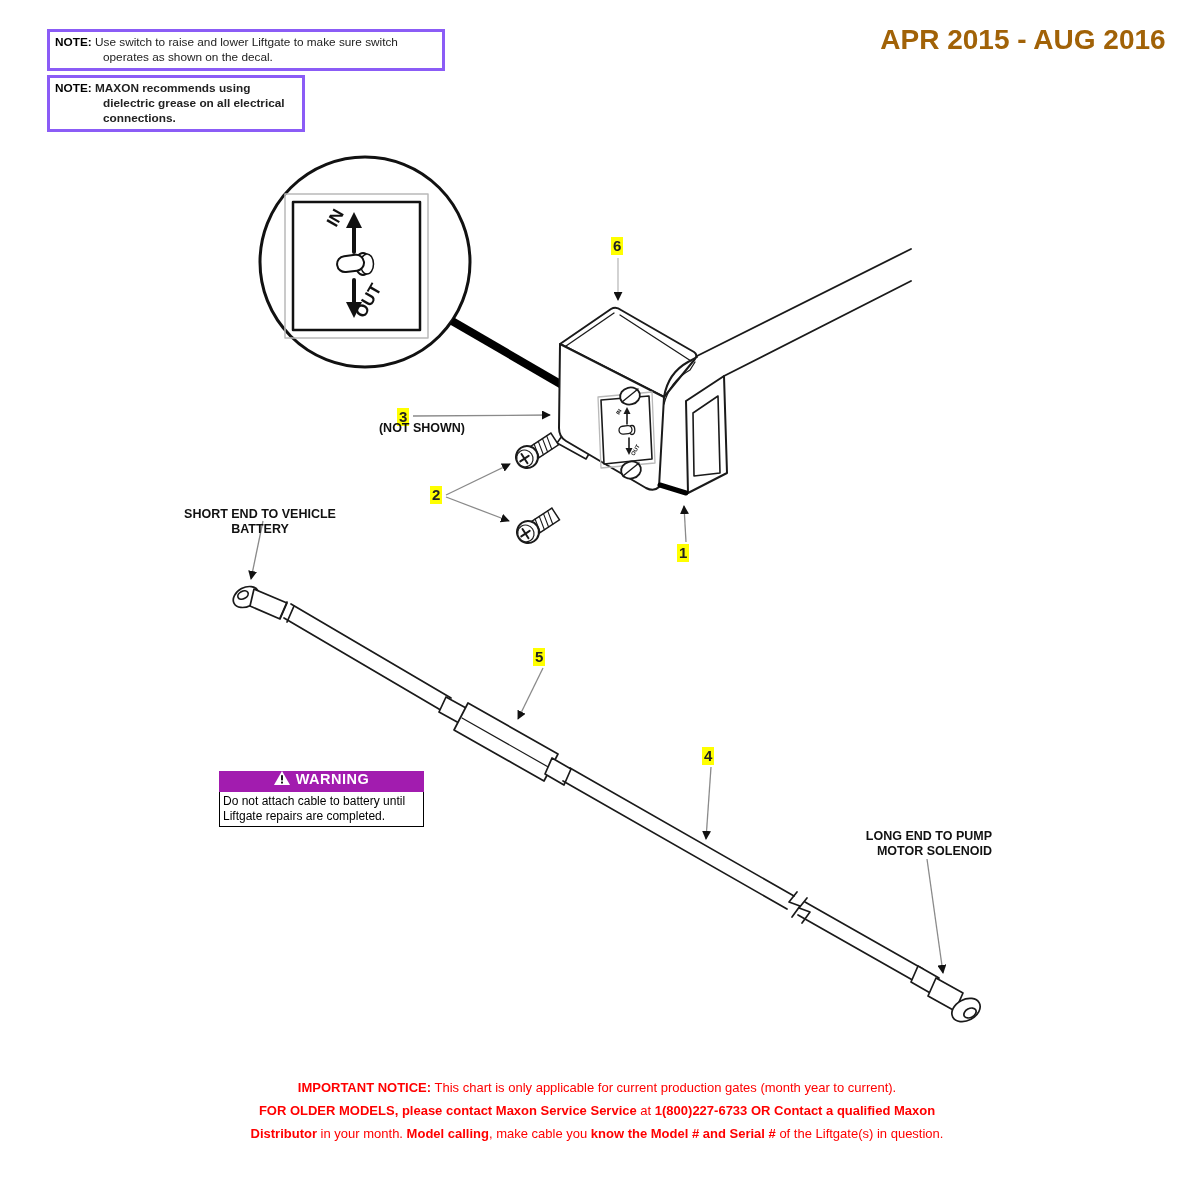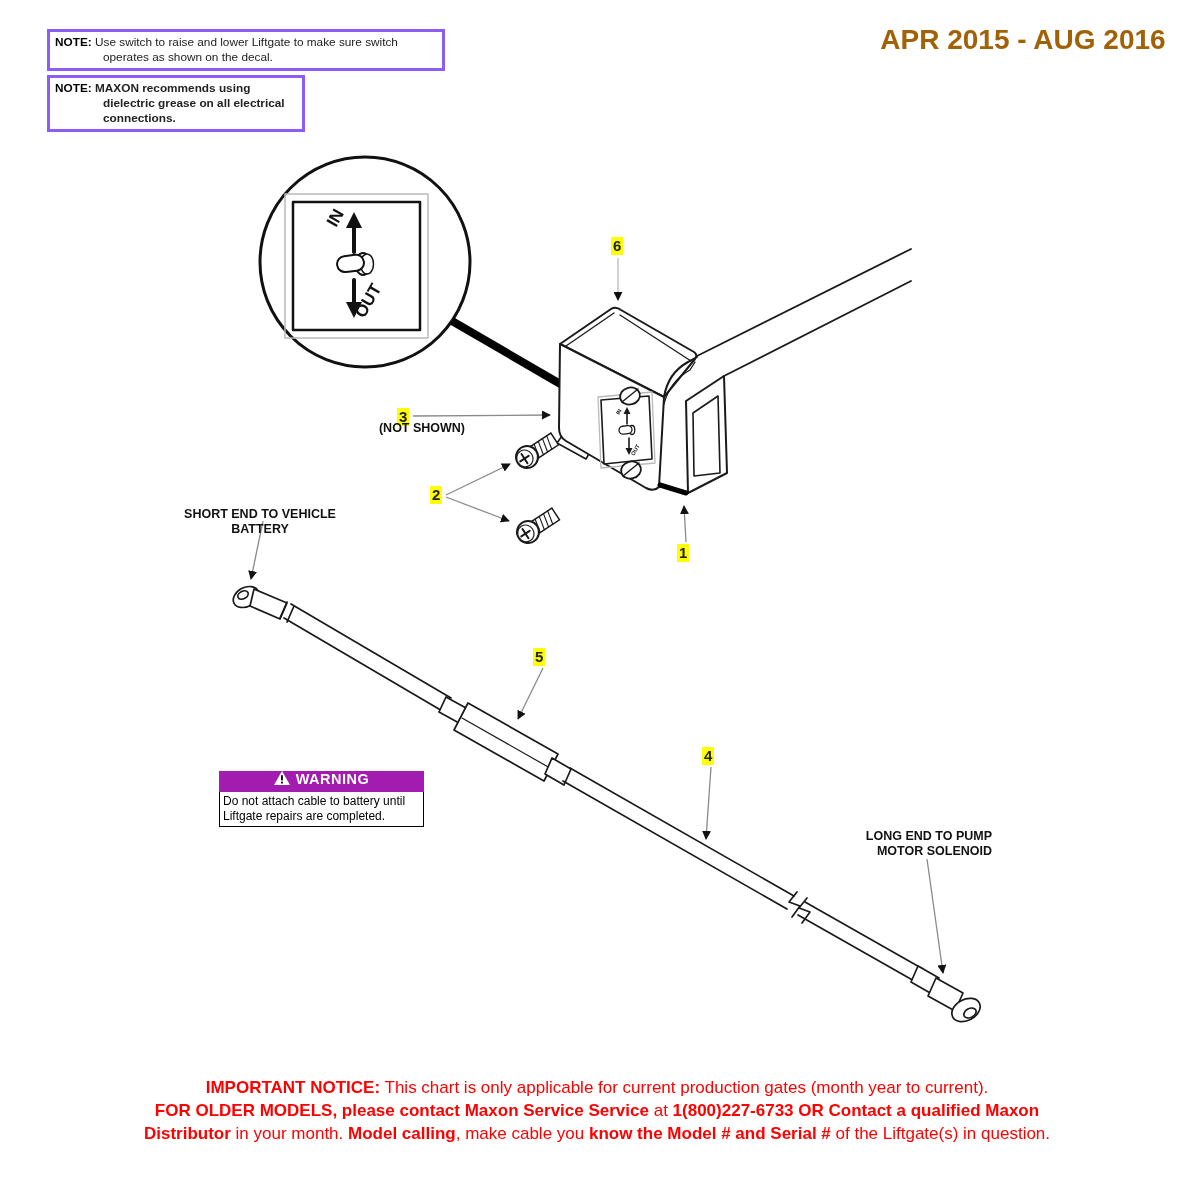--- a/index.html
+++ b/index.html
@@ -29,21 +29,21 @@
 
   
   .warning-box{left:219px;top:771px;width:205px;}
   .warning-header{background:#a21caf;color:#fff;height:21px;display:flex;
                   justify-content:center;gap:6px;font-weight:bold;font-size:14.5px;letter-spacing:.5px;}
   .warning-body{border:1.5px solid #000;border-top:none;background:#fff;
                 font-size:12px;line-height:15px;padding:2px 3px;color:#000;}
 
   
   .important-notice{left:55px;top:1076px;width:1084px;text-align:center;color:#ff0000;
-                    font-size:17px;line-height:23px;}
+                    font-size:13px;line-height:23px;}
   .important-notice b{font-weight:bold;}
 </style>
 </head>
 <body>
 
 <div class="page">
 
   <svg class="abs" width="1194" height="1194" viewBox="0 0 1194 1194" style="left:0;top:0;" xmlns="http://www.w3.org/2000/svg">
     <defs>
       <marker id="arw" viewBox="0 0 10 10" refX="9" refY="5" markerWidth="9" markerHeight="9" orient="auto" markerUnits="userSpaceOnUse">

